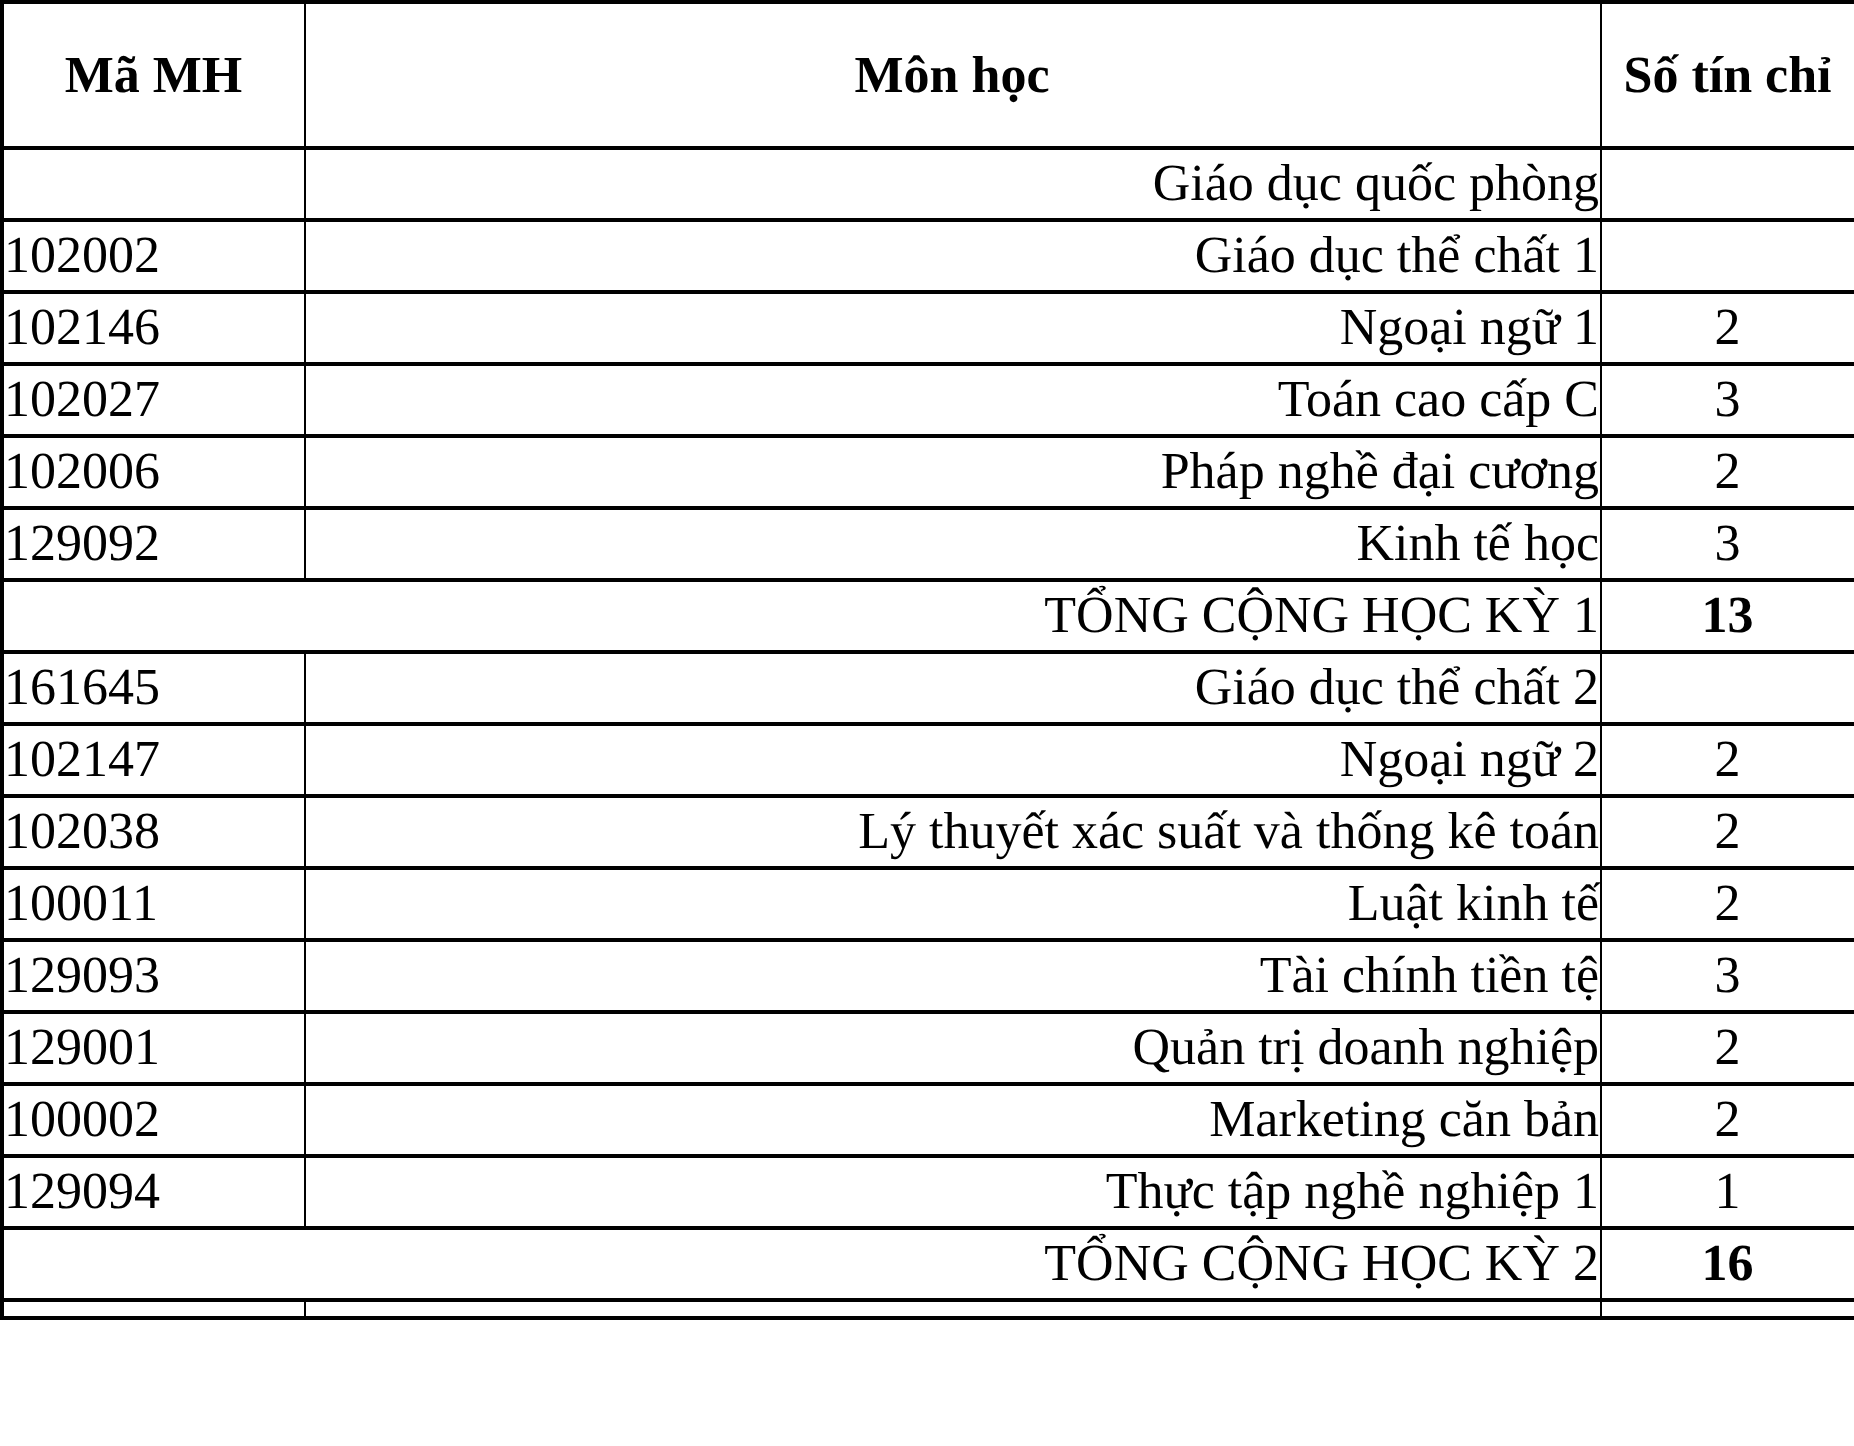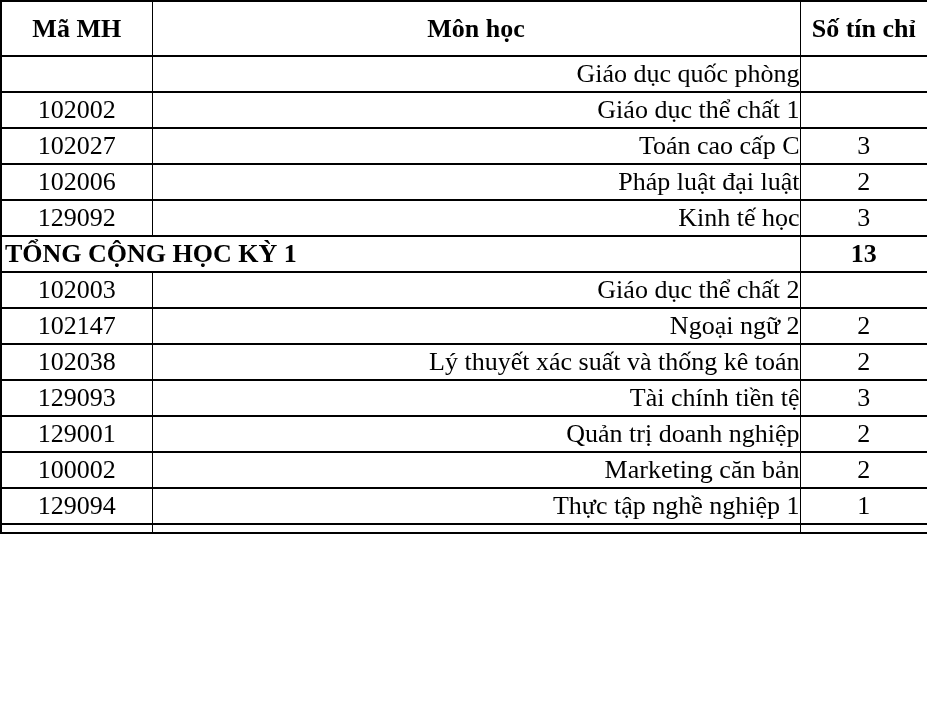--- a/index.html
+++ b/index.html
@@ -22,27 +22,27 @@
   th, td {
     border-left: 1px solid #000000;
     border-right: 1px solid #000000;
     border-top: 2px solid #000000;
     border-bottom: 2px solid #000000;
     overflow: hidden;
     white-space: nowrap;
     vertical-align: middle;
     padding: 0;
   }
-  thead tr { height: 55px; }
+  thead tr { height: 73px; }
   tbody tr { height: 36px; }
   th { font-weight: bold; text-align: center; }
-  td.code    { text-align: center; }
+  td.code    { }
   td.name    { text-align: right; padding-left: 6px; }
   td.credits { text-align: center; }
-  tr.total td.label   { font-weight: bold; text-align: left; padding-left: 3px; }
+  tr.total td.label   { font-weight: normal; text-align: right; padding-left: 3px; }
   tr.total td.credits { font-weight: bold; }
   tr.partial { height: 9px; }
 </style>
 </head>
 <body>
 
 <table class="curriculum">
   <colgroup>
     <col class="c-code">
     <col class="c-name">
@@ -60,51 +60,61 @@
         <td class="code"></td>
         <td class="name">Giáo dục quốc phòng</td>
         <td class="credits"></td>
       </tr>
       <tr class="course">
         <td class="code">102002</td>
         <td class="name">Giáo dục thể chất 1</td>
         <td class="credits"></td>
       </tr>
       <tr class="course">
+        <td class="code">102146</td>
+        <td class="name">Ngoại ngữ 1</td>
+        <td class="credits">2</td>
+      </tr>
+      <tr class="course">
         <td class="code">102027</td>
         <td class="name">Toán cao cấp C</td>
         <td class="credits">3</td>
       </tr>
       <tr class="course">
         <td class="code">102006</td>
-        <td class="name">Pháp luật đại luật</td>
+        <td class="name">Pháp nghề đại cương</td>
         <td class="credits">2</td>
       </tr>
       <tr class="course">
         <td class="code">129092</td>
         <td class="name">Kinh tế học</td>
         <td class="credits">3</td>
       </tr>
       <tr class="total">
         <td class="label" colspan="2">TỔNG CỘNG HỌC KỲ 1</td>
         <td class="credits">13</td>
       </tr>
       <tr class="course">
-        <td class="code">102003</td>
+        <td class="code">161645</td>
         <td class="name">Giáo dục thể chất 2</td>
         <td class="credits"></td>
       </tr>
       <tr class="course">
         <td class="code">102147</td>
         <td class="name">Ngoại ngữ 2</td>
         <td class="credits">2</td>
       </tr>
       <tr class="course">
         <td class="code">102038</td>
         <td class="name">Lý thuyết xác suất và thống kê toán</td>
+        <td class="credits">2</td>
+      </tr>
+      <tr class="course">
+        <td class="code">100011</td>
+        <td class="name">Luật kinh tế</td>
         <td class="credits">2</td>
       </tr>
       <tr class="course">
         <td class="code">129093</td>
         <td class="name">Tài chính tiền tệ</td>
         <td class="credits">3</td>
       </tr>
       <tr class="course">
         <td class="code">129001</td>
         <td class="name">Quản trị doanh nghiệp</td>
@@ -113,19 +123,23 @@
       <tr class="course">
         <td class="code">100002</td>
         <td class="name">Marketing căn bản</td>
         <td class="credits">2</td>
       </tr>
       <tr class="course">
         <td class="code">129094</td>
         <td class="name">Thực tập nghề nghiệp 1</td>
         <td class="credits">1</td>
       </tr>
+      <tr class="total">
+        <td class="label" colspan="2">TỔNG CỘNG HỌC KỲ 2</td>
+        <td class="credits">16</td>
+      </tr>
       <tr class="partial">
         <td class="code"></td>
         <td class="name"></td>
         <td class="credits"></td>
       </tr>
     </tbody>
 </table>
 
 </body></html>

